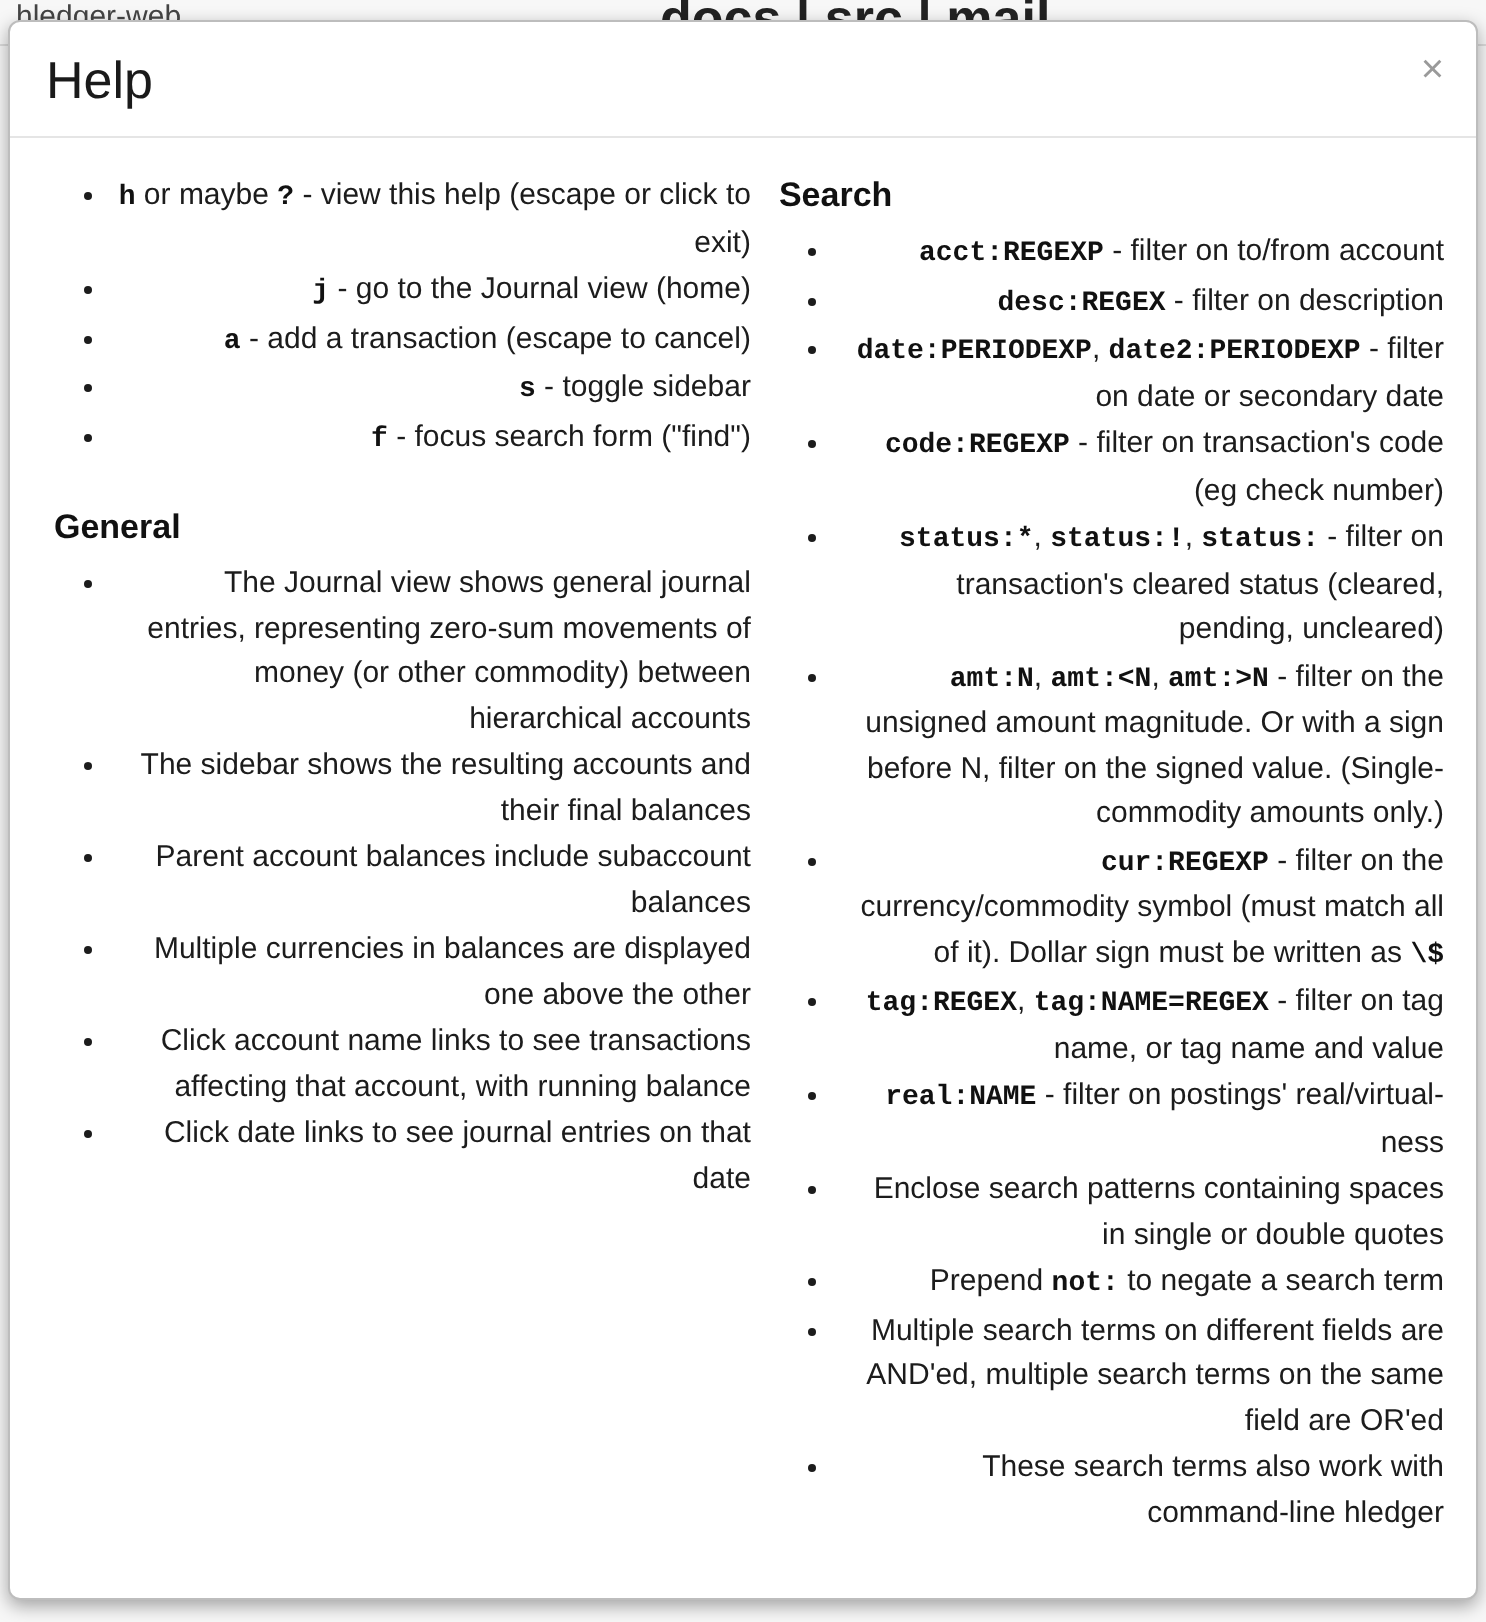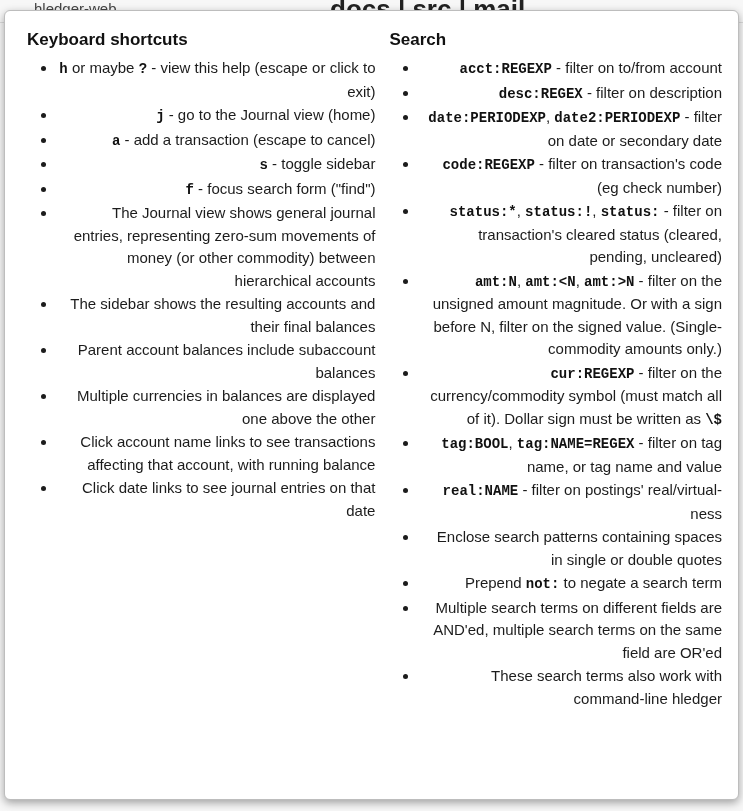--- a/index.html
+++ b/index.html
@@ -23,21 +23,20 @@
     background: #f7f7f7;
     overflow: hidden;
   }
   .behind-brand {
     position: absolute;
     top: 0px;
     left: 8px;
     font-size: 15px;
     color: #444;
     font-family: "Liberation Sans", sans-serif;
-    margin-left: 26px;
   }
   .behind-title {
     position: absolute;
     top: -6px;
     left: 330px;
     font-size: 26px;
     font-weight: bold;
     color: #222;
   }
   .behind-rule {
@@ -142,51 +141,55 @@
 </head>
 <body>
 
 <div class="page-behind">
   <div class="behind-brand">hledger-web</div>
   <div class="behind-title">docs | src | mail</div>
   <div class="behind-rule"></div>
 </div>
 
 <div class="modal">
+  <div class="modal-header">
+    <div class="modal-title">Help</div>
+    <button class="modal-close">×</button>
+  </div>
   <div class="modal-body">
     <div class="col col-left">
-      <h3 class="section">Keyboard shortcuts</h3>
       <ul class="list">
           <li><code>h</code> or maybe <code>?</code> - view this help (escape or click to exit)</li>
           <li><code>j</code> - go to the Journal view (home)</li>
           <li><code>a</code> - add a transaction (escape to cancel)</li>
           <li><code>s</code> - toggle sidebar</li>
           <li><code>f</code> - focus search form ("find")</li>
         </ul>
 
+      <h3 class="section second">General</h3>
       <ul class="list">
           <li>The Journal view shows general journal entries, representing zero-sum movements of money (or other commodity) between hierarchical accounts</li>
           <li>The sidebar shows the resulting accounts and their final balances</li>
           <li>Parent account balances include subaccount balances</li>
           <li>Multiple currencies in balances are displayed one above the other</li>
           <li>Click account name links to see transactions affecting that account, with running balance</li>
           <li>Click date links to see journal entries on that date</li>
         </ul>
     </div>
     <div class="col col-right">
       <h3 class="section">Search</h3>
       <ul class="list">
           <li><code>acct:REGEXP</code> - filter on to/from account</li>
           <li><code>desc:REGEX</code> - filter on description</li>
           <li><code>date:PERIODEXP</code>, <code>date2:PERIODEXP</code> - filter on date or secondary date</li>
           <li><code>code:REGEXP</code> - filter on transaction's code (eg check number)</li>
           <li><code>status:*</code>, <code>status:!</code>, <code>status:</code> - filter on transaction's cleared status (cleared, pending, uncleared)</li>
           <li><code>amt:N</code>, <code>amt:&lt;N</code>, <code>amt:&gt;N</code> - filter on the unsigned amount magnitude. Or with a sign before N, filter on the signed value. (Single-commodity amounts only.)</li>
           <li><code>cur:REGEXP</code> - filter on the currency/commodity symbol (must match all of it). Dollar sign must be written as <code>\$</code></li>
-          <li><code>tag:BOOL</code>, <code>tag:NAME=REGEX</code> - filter on tag name, or tag name and value</li>
+          <li><code>tag:REGEX</code>, <code>tag:NAME=REGEX</code> - filter on tag name, or tag name and value</li>
           <li><code>real:NAME</code> - filter on postings' real/virtual-ness</li>
           <li>Enclose search patterns containing spaces in single or double quotes</li>
           <li>Prepend <code>not:</code> to negate a search term</li>
           <li>Multiple search terms on different fields are AND'ed, multiple search terms on the same field are OR'ed</li>
           <li>These search terms also work with command-line hledger</li>
         </ul>
     </div>
   </div>
 </div>
 

